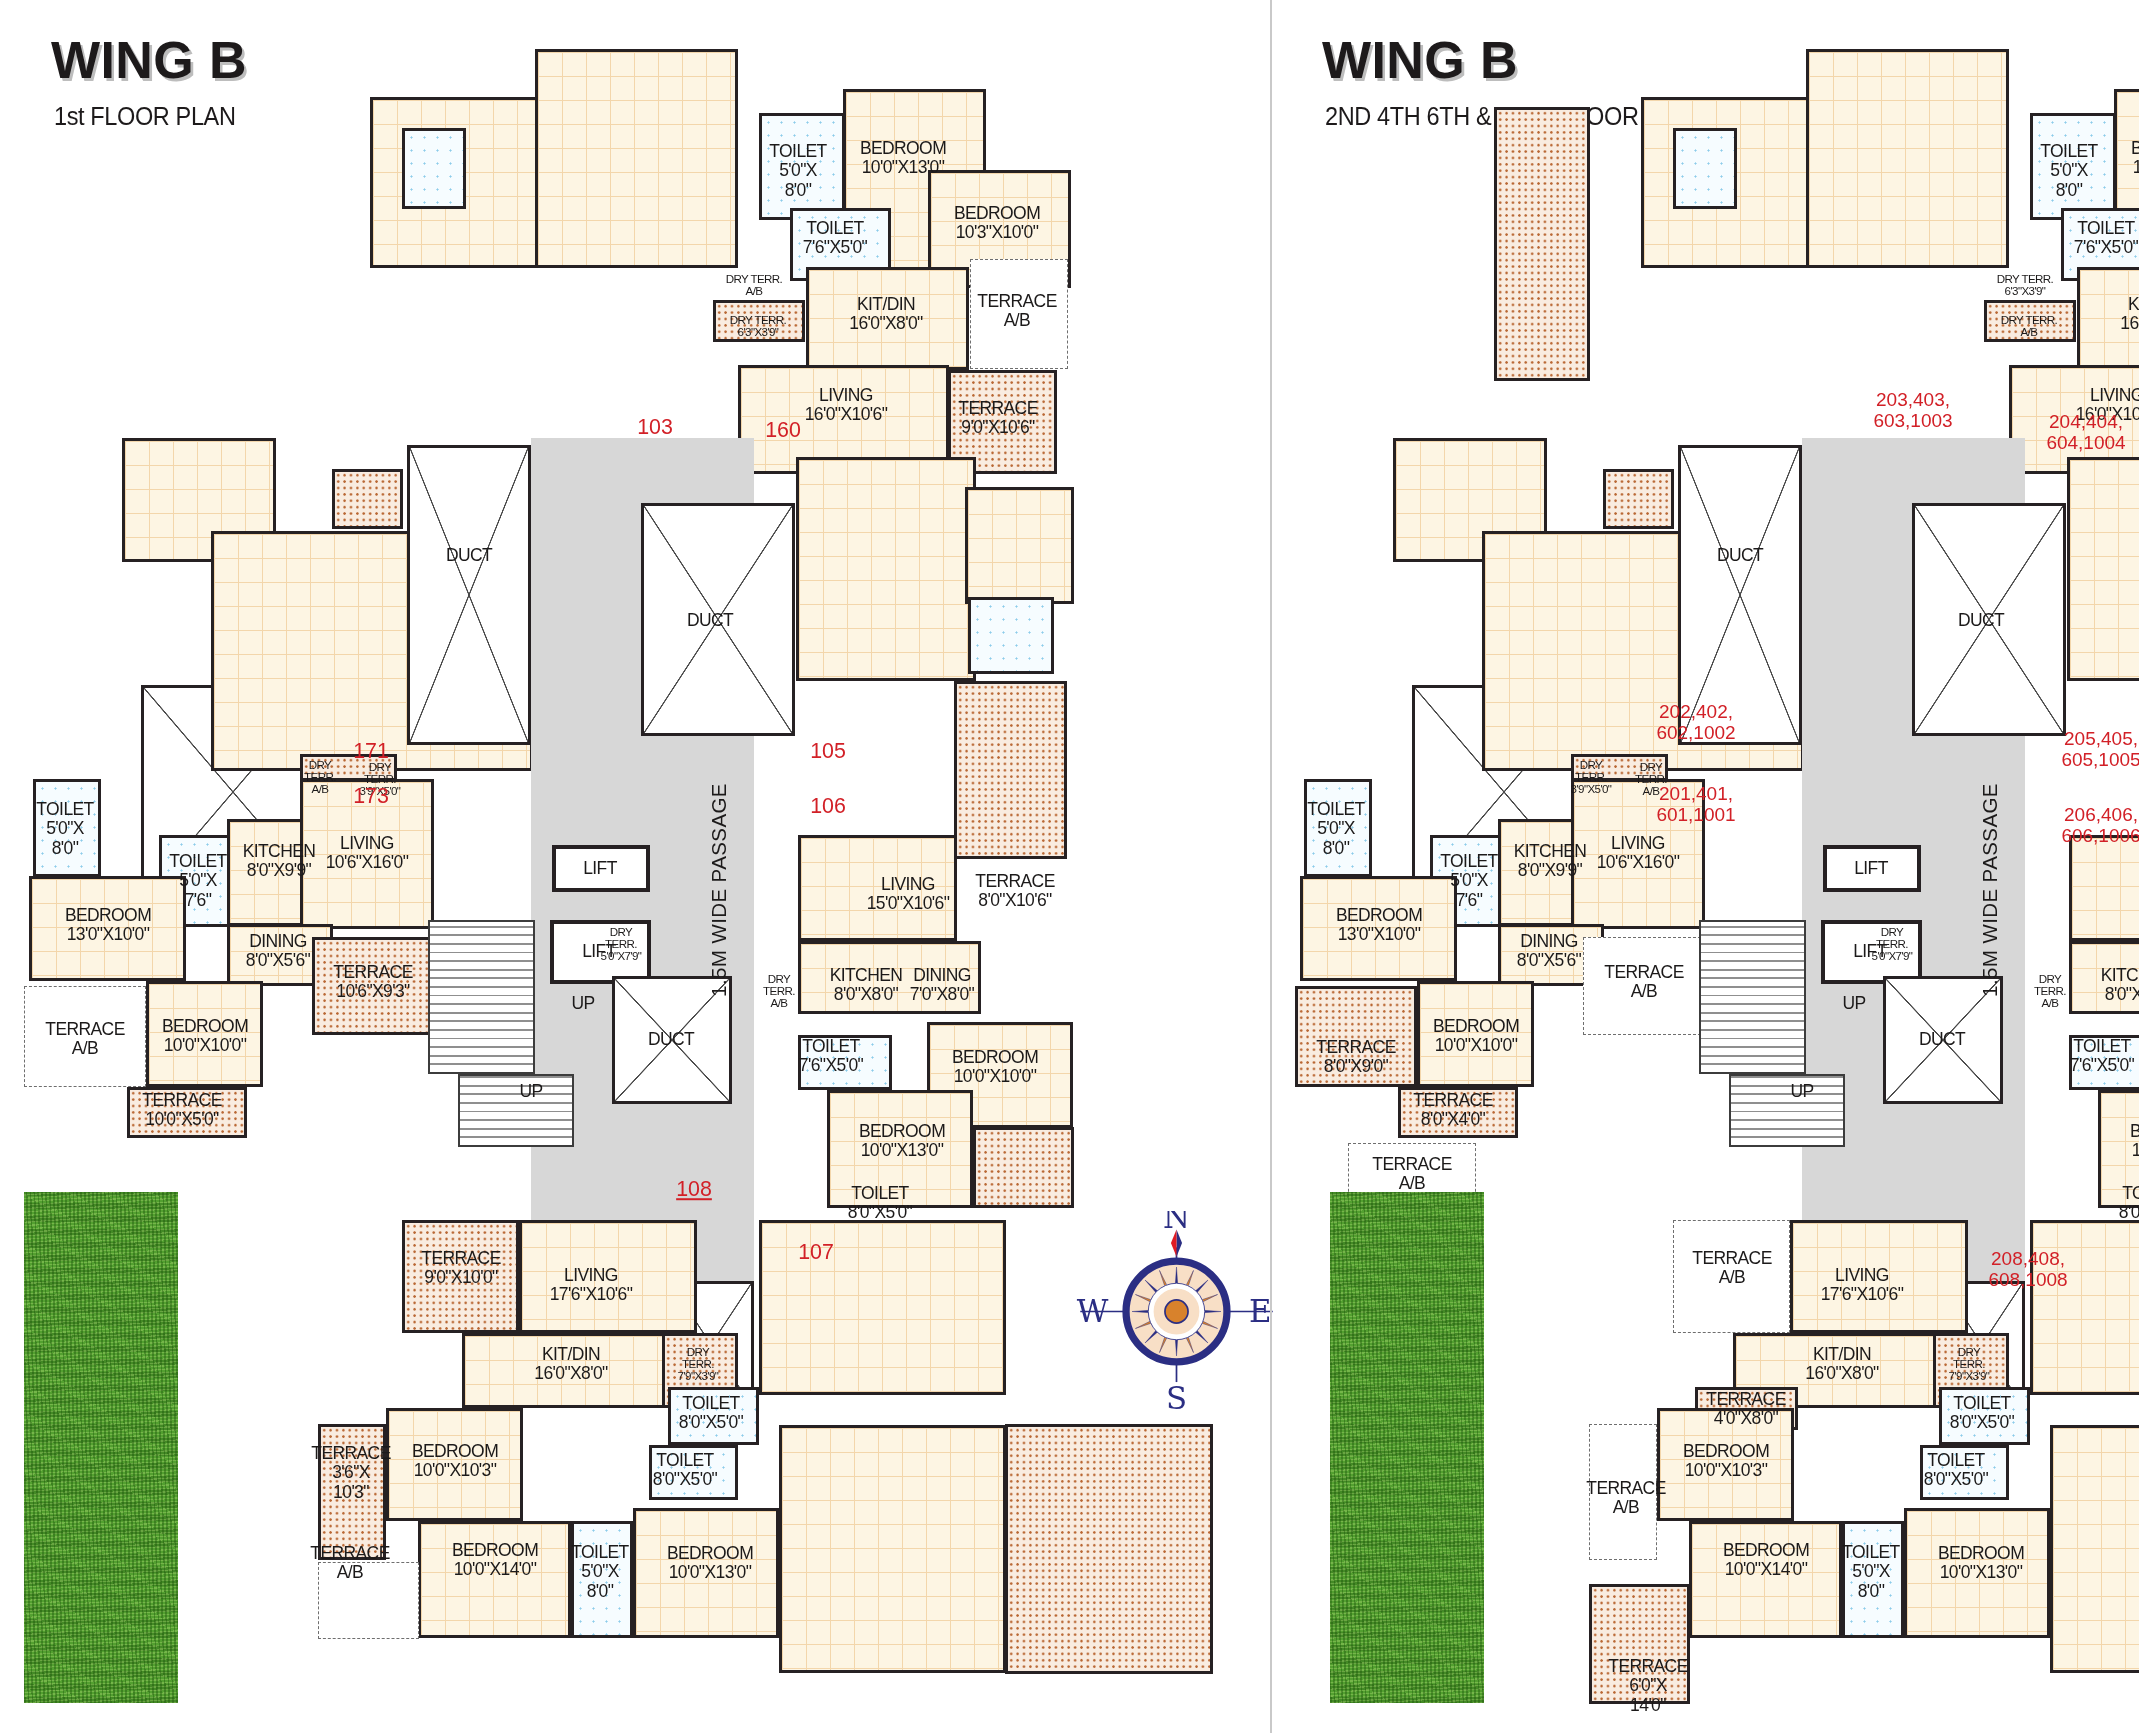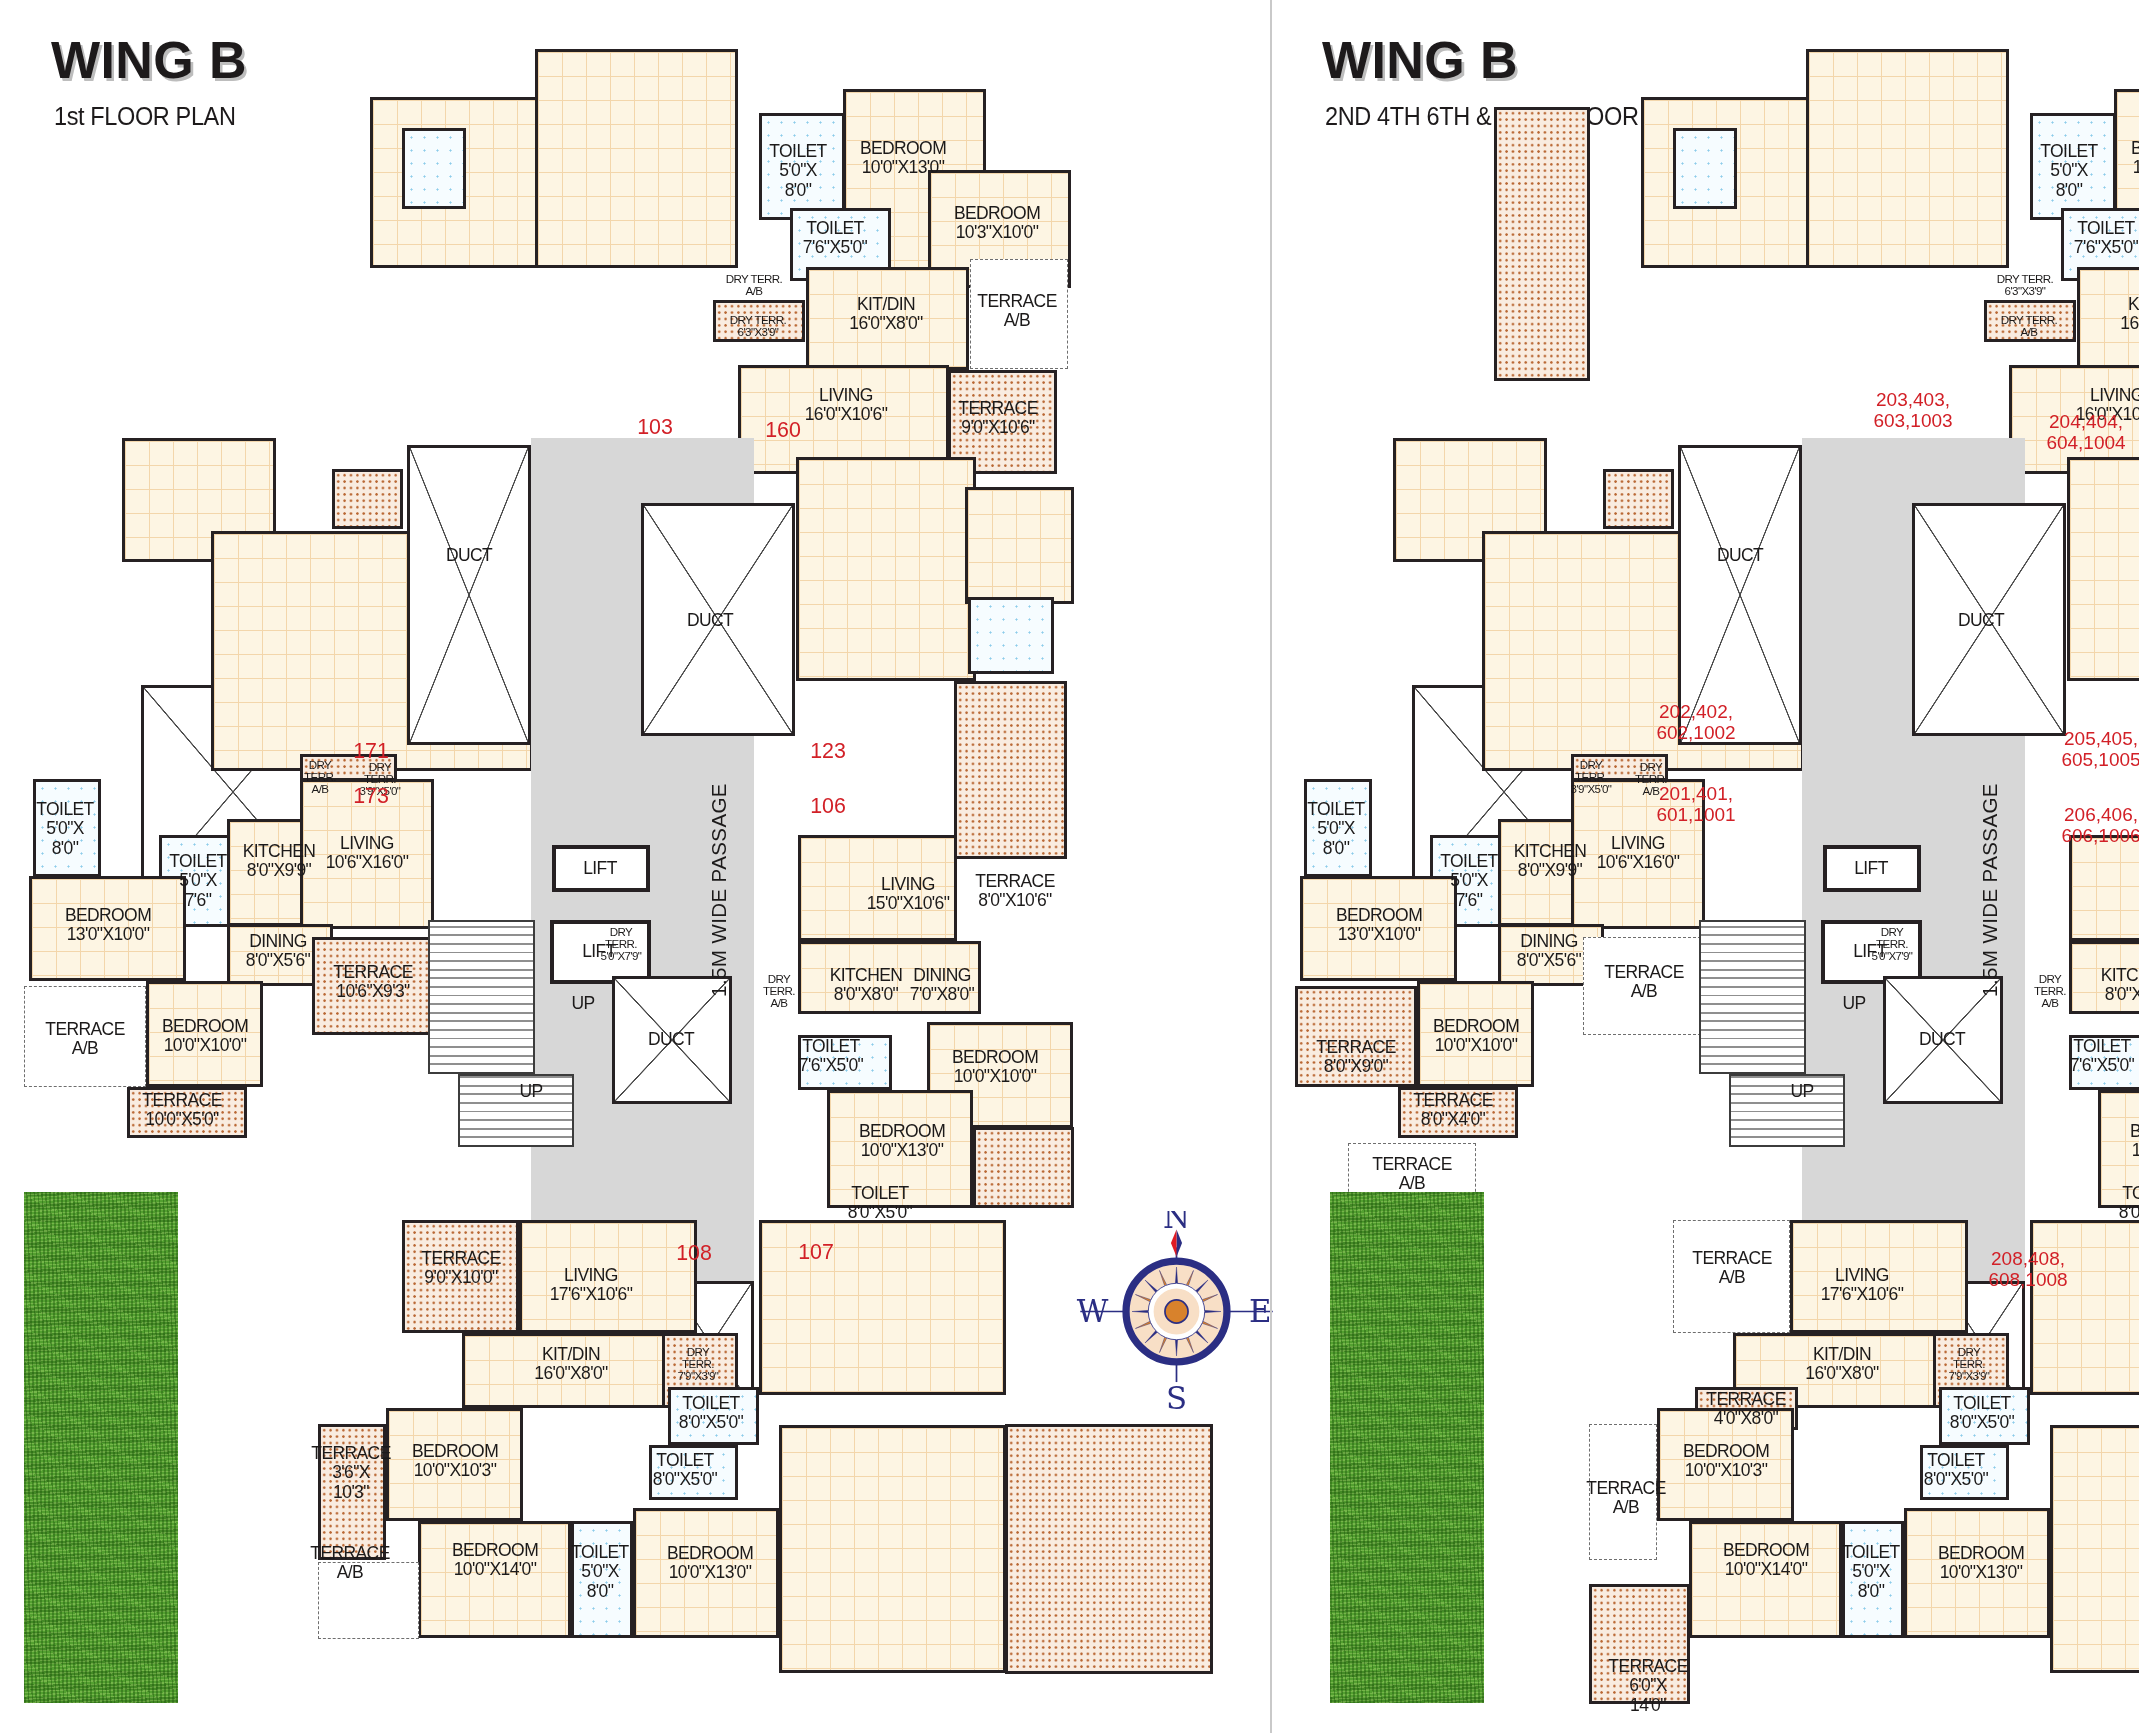--- a/index.html
+++ b/index.html
@@ -172,21 +172,21 @@
       <div class="lbl v" style="left: 719px; top: 890px;">1.5M WIDE PASSAGE</div>
       <div class="lbl r" style="left: 671px; top: 1040px;">DUCT</div>
       <div class="lbl r" style="left: 583px; top: 1004px;">UP</div>
       <div class="lbl r" style="left: 531px; top: 1092px;">UP</div>
       <div class="lbl s" style="left: 621px; top: 944px;">DRY
 TERR.
 5'0"X7'9"</div>
       <div class="lbl s" style="left: 779px; top: 991px;">DRY
 TERR.
 A/B</div>
-      <div class="lbl u" style="left: 828px; top: 752px;">123</div>
+      <div class="lbl u" style="left: 828px; top: 752px;">105</div>
       <div class="lbl u" style="left: 828px; top: 807px;">106</div>
       <div class="lbl r" style="left: 908px; top: 894px;">LIVING
 15'0"X10'6"</div>
       <div class="lbl r" style="left: 1015px; top: 891px;">TERRACE
 8'0"X10'6"</div>
       <div class="lbl r" style="left: 866px; top: 985px;">KITCHEN
 8'0"X8'0"</div>
       <div class="lbl r" style="left: 942px; top: 985px;">DINING
 7'0"X8'0"</div>
       <div class="lbl r" style="left: 831px; top: 1056px;">TOILET
@@ -194,21 +194,21 @@
       <div class="lbl r" style="left: 995px; top: 1067px;">BEDROOM
 10'0"X10'0"</div>
       <div class="lbl r" style="left: 902px; top: 1141px;">BEDROOM
 10'0"X13'0"</div>
       <div class="lbl r" style="left: 880px; top: 1203px;">TOILET
 8'0"X5'0"</div>
       <div class="lbl r" style="left: 461px; top: 1268px;">TERRACE
 9'0"X10'0"</div>
       <div class="lbl r" style="left: 591px; top: 1285px;">LIVING
 17'6"X10'6"</div>
-      <div class="lbl u" style="left: 694px; top: 1254px;">108</div>
+      <div class="lbl u" style="left: 694px; top: 1190px; text-decoration: underline;">108</div>
       <div class="lbl u" style="left: 816px; top: 1253px;">107</div>
       <div class="lbl r" style="left: 571px; top: 1364px;">KIT/DIN
 16'0"X8'0"</div>
       <div class="lbl s" style="left: 698px; top: 1364px;">DRY
 TERR.
 7'9"X3'9"</div>
       <div class="lbl r" style="left: 711px; top: 1413px;">TOILET
 8'0"X5'0"</div>
       <div class="lbl r" style="left: 685px; top: 1470px;">TOILET
 8'0"X5'0"</div>

